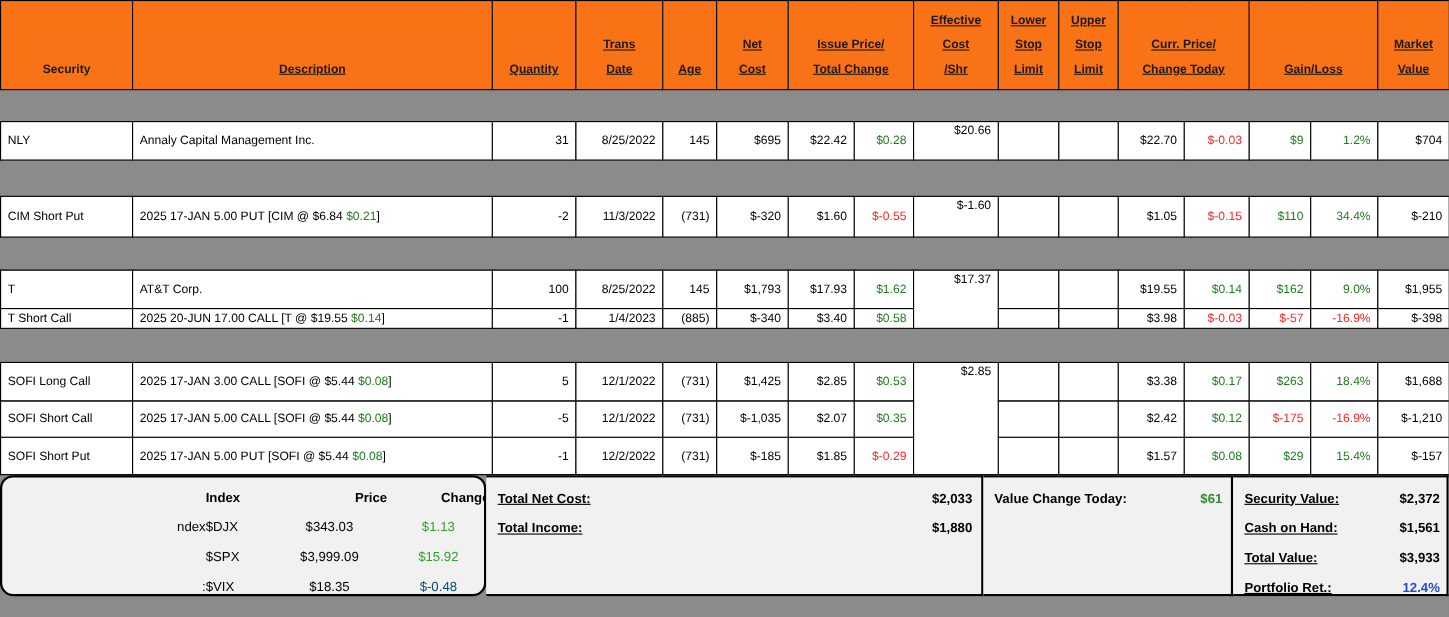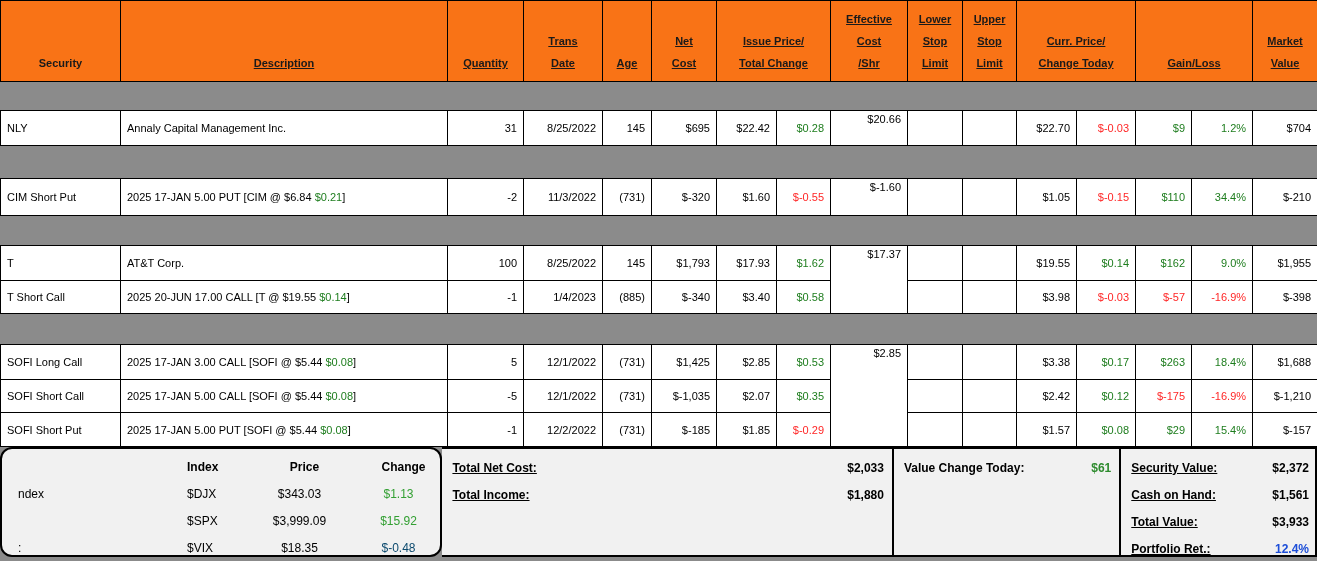--- a/index.html
+++ b/index.html
@@ -44,23 +44,23 @@
   .p-idx{width:448px;}
   .p-tot{width:457px;padding:5px 8px 0 10px;}
   .p-vct{width:230px;padding:5px 8px 0 10px;}
   .p-sum{width:198px;padding:5px 6px 0 10px;}
   .idx-grid{
     display:grid;grid-template-columns:185px 60px 105px 93px;
     grid-auto-rows:27px;line-height:27px;
     padding-top:5px;font-size:12px;
   }
   .idx-grid .h{font-weight:bold;}
-  .idx-grid .cl{text-align:left;padding-left:16px;}
+  .idx-grid .cl{text-align:right;padding-left:16px;}
   .idx-grid .ll{text-align:left;}
-  .idx-grid .pl{text-align:center;padding-left:10px;}
+  .idx-grid .pl{text-align:right;padding-left:10px;}
   .idx-grid .vr{text-align:center;}
   .prow{display:flex;justify-content:space-between;align-items:center;height:27px;font-size:12px;font-weight:bold;}
   .u{text-decoration:underline;}
 </style>
 </head>
 <body>
 
 <table class="positions">
   <colgroup>
     <col style="width:120px">
@@ -171,21 +171,21 @@
     <td class="num eff" rowspan="2">$17.37</td>
     <td class="num"></td>
     <td class="num"></td>
     <td class="num">$19.55</td>
     <td class="num g">$0.14</td>
     <td class="num g">$162</td>
     <td class="num g">9.0%</td>
     <td class="num">$1,955</td>
   </tr>
 
-  <tr class="row" style="height:33px">
+  <tr class="row" style="height:18px">
     <td class="txt">T Short Call</td>
     <td class="txt"><span>2025 20-JUN 17.00 CALL [T @ $19.55 </span><span class="g">$0.14</span><span>]</span></td>
     <td class="num">-1</td>
     <td class="num">1/4/2023</td>
     <td class="num">(885)</td>
     <td class="num">$-340</td>
     <td class="num">$3.40</td>
     <td class="num g">$0.58</td>
     <td class="num"></td>
     <td class="num"></td>

